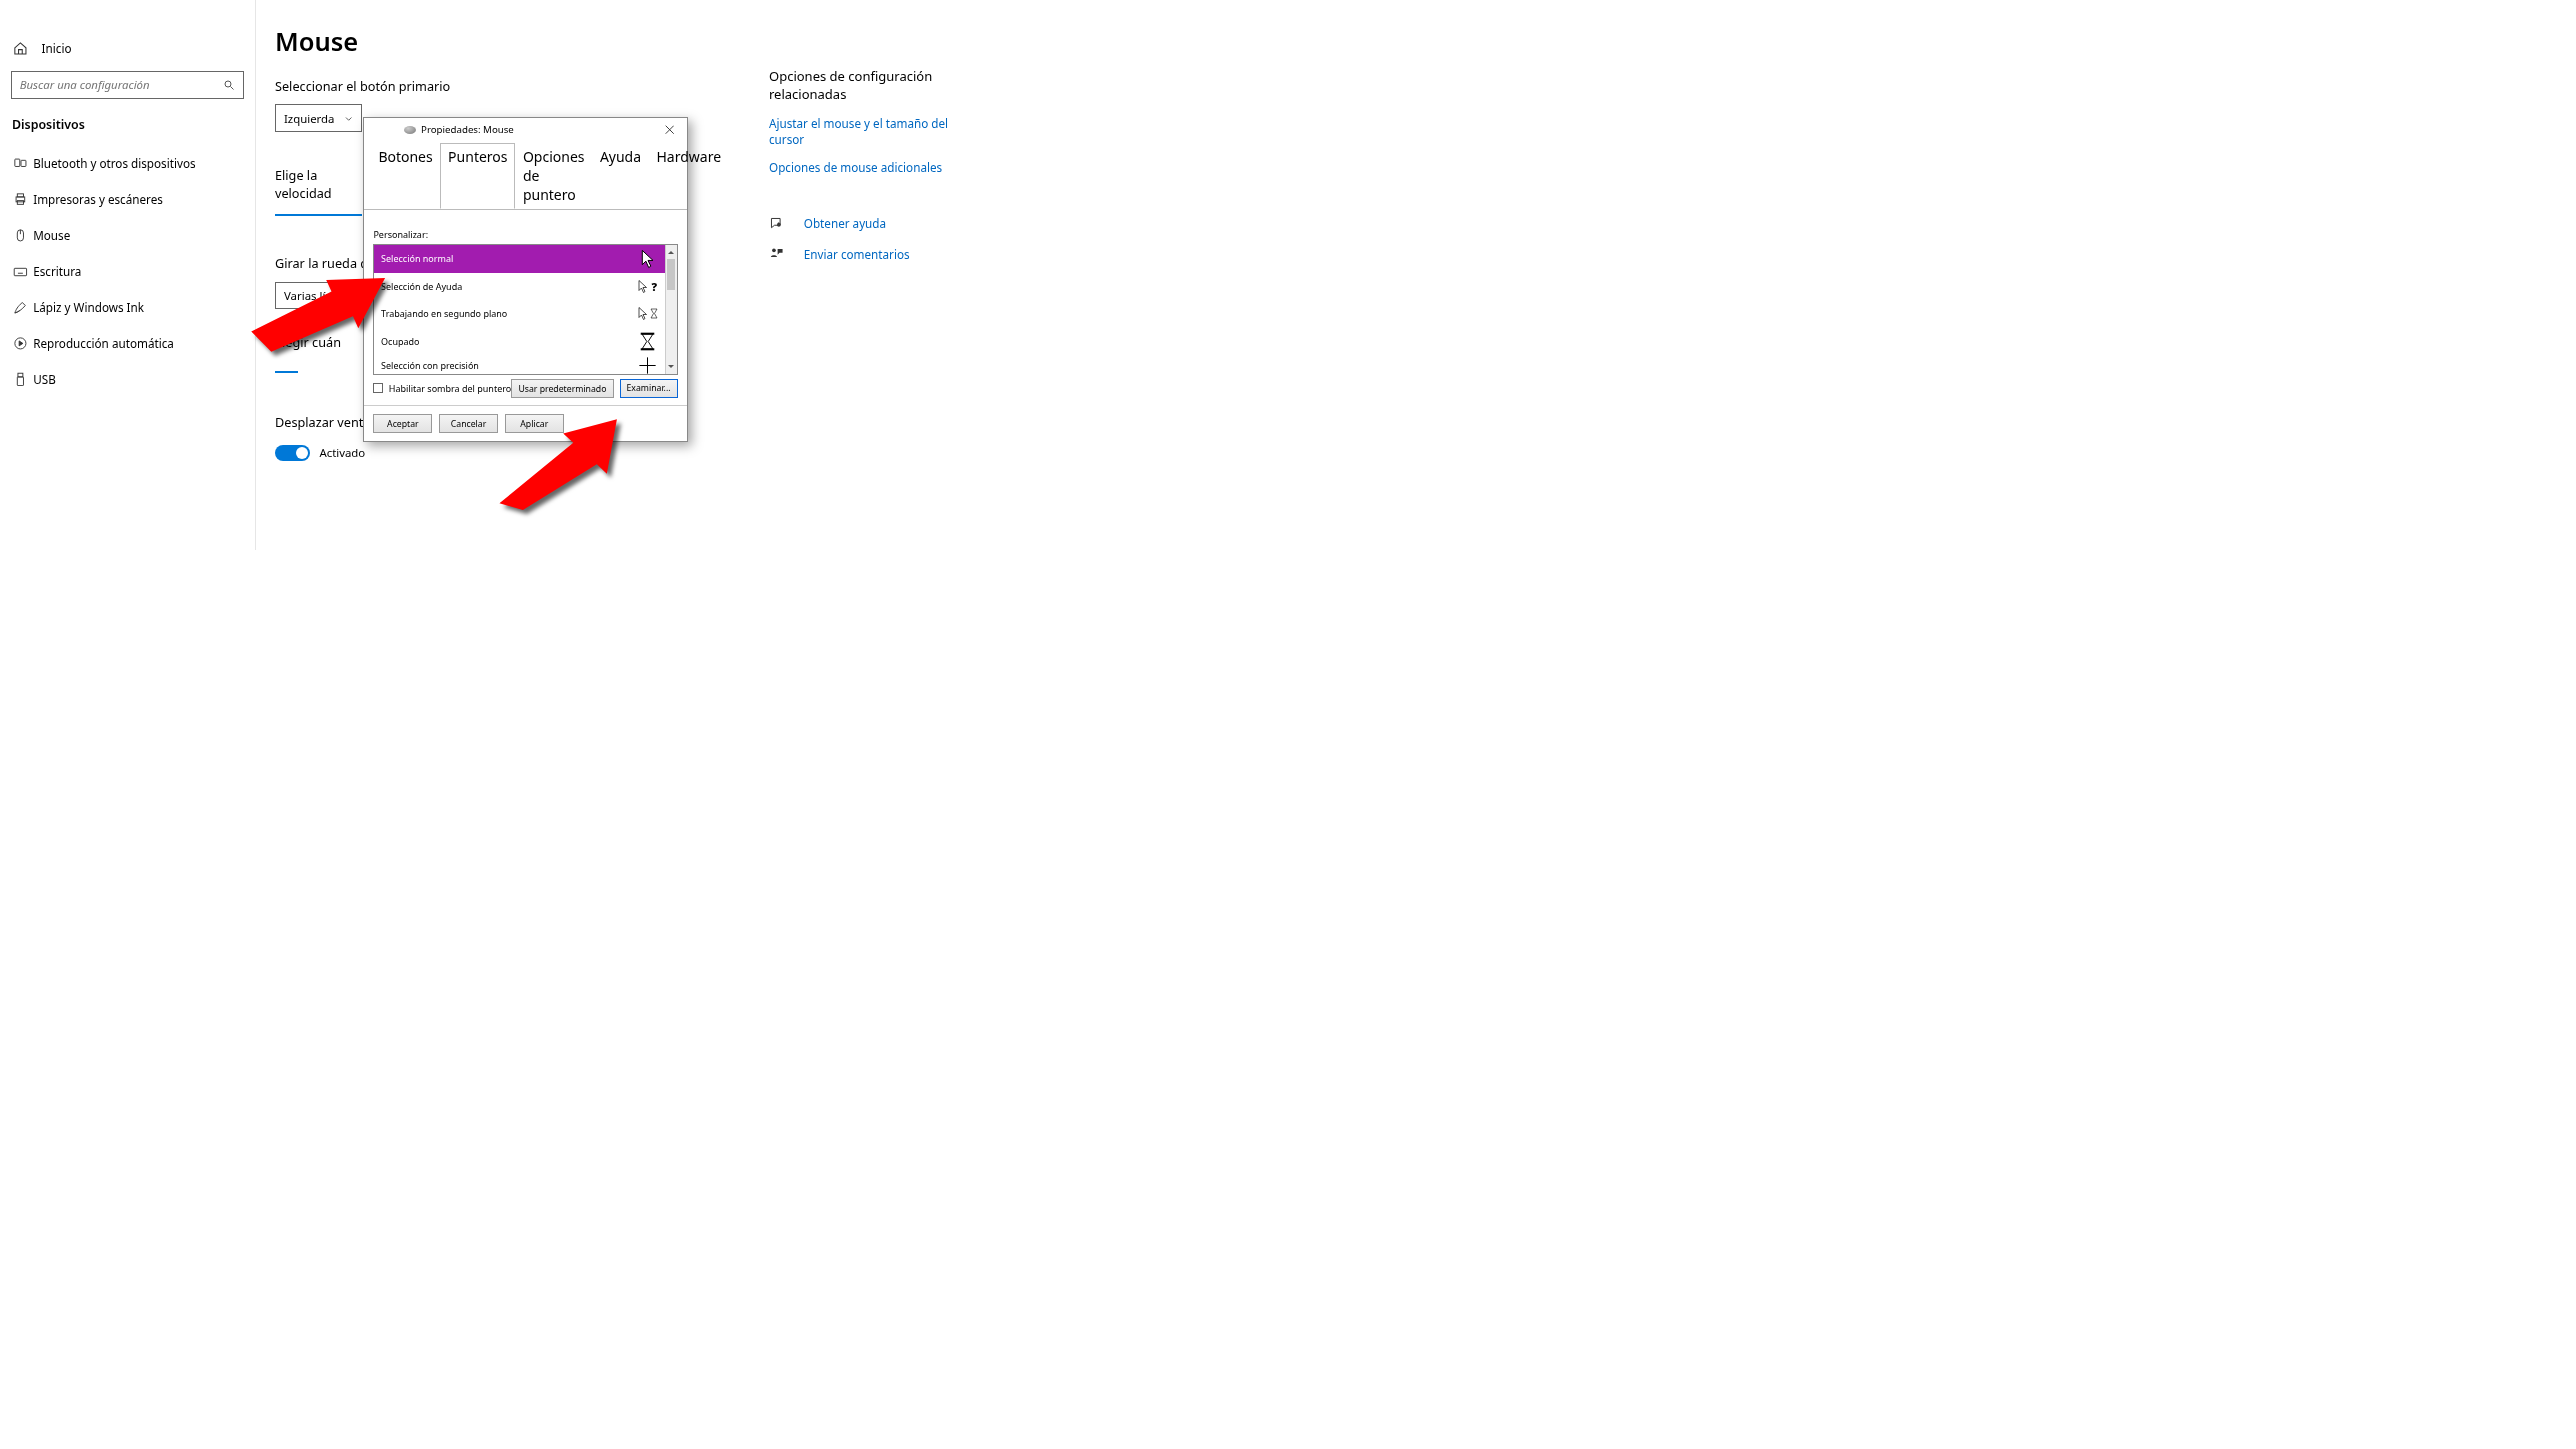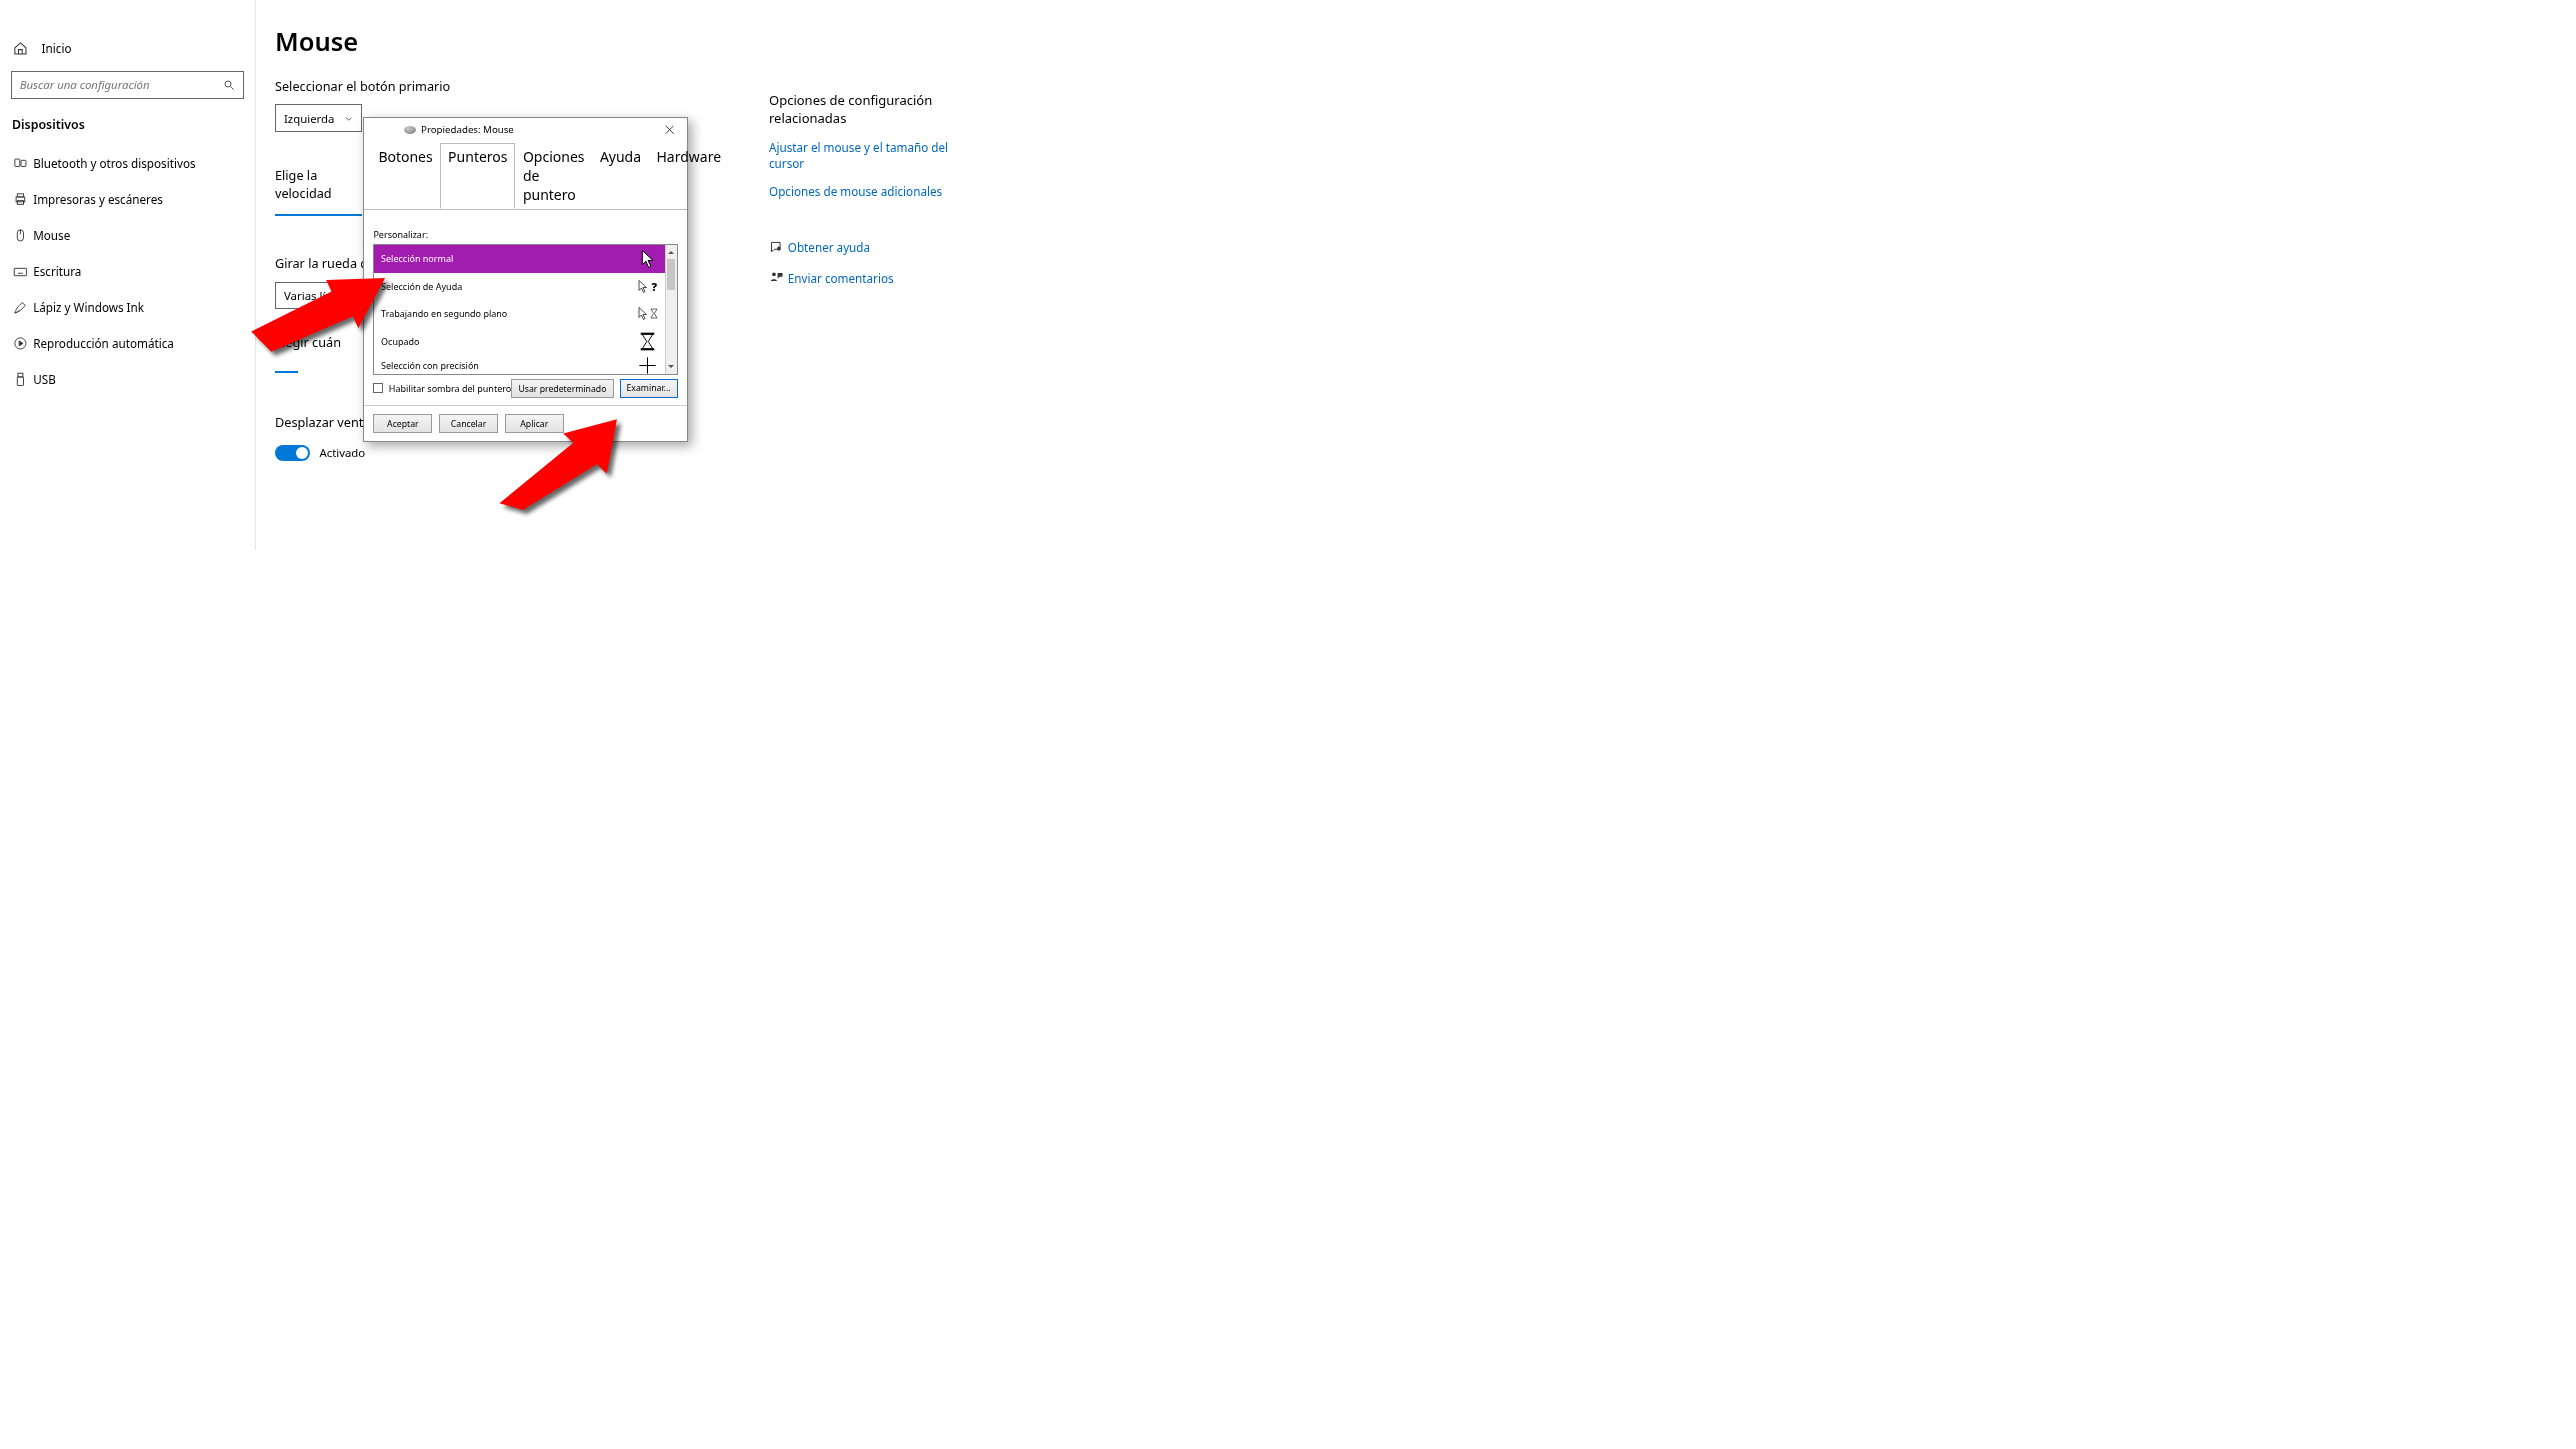--- a/index.html
+++ b/index.html
@@ -119,38 +119,37 @@
     right:2px; top:2px;
     width:12px; height:12px;
     border-radius:50%;
     background:#fff;
   }
   
   .rail {
     position: absolute;
     left: 769px; top: 67px;
     width: 195px;
-    margin-top: 24px;
   }
   .rail-title {
     font-size: 13px;
     font-weight: 400;
     margin-bottom: 12px;
   }
   .rail-link {
     color: #0067c0;
     font-size: 11.7px;
     display: block;
     margin-bottom: 12px;
     cursor: pointer;
   }
   .rail-action {
     display: flex;
     align-items: center;
-    gap: 4px;
+    gap: 20px;
     font-size: 11.7px;
     color: #0067c0;
     margin-top: 14.8px;
     cursor: pointer;
   }
   .rail-action .ic { color:#333; width:14.8px; height:14.8px;}
   
   .dialog {
     position: absolute;
     left: 363px; top: 117px;

